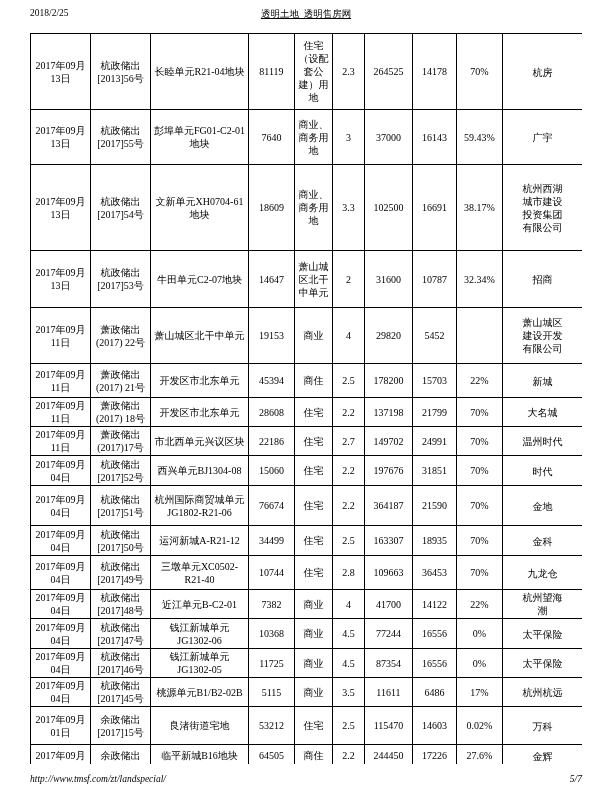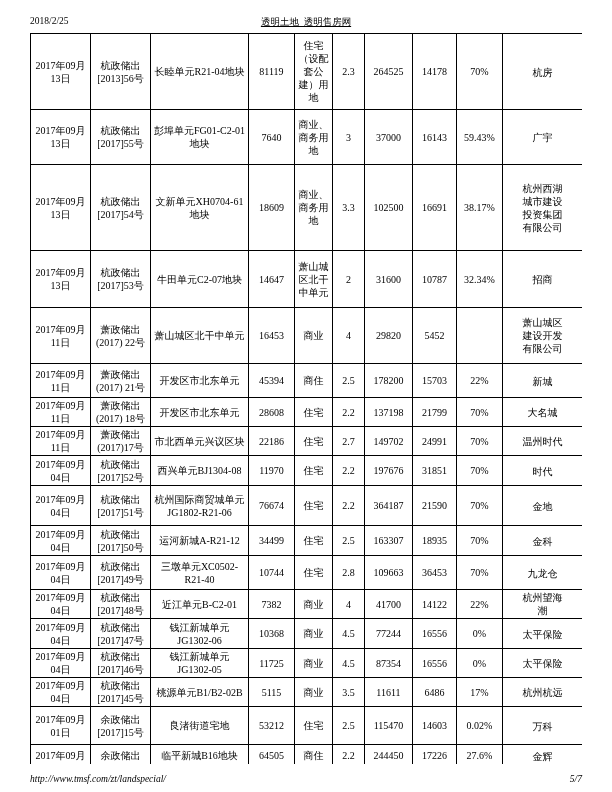--- a/index.html
+++ b/index.html
@@ -8,21 +8,21 @@
     width: 612px; height: 792px;
     background: #ffffff;
     color: #000000;
     font-family: "Liberation Serif", "DejaVu Serif", serif;
     position: relative;
     overflow: hidden;
   }
 
   
   .print-header {
-    position: absolute; top: 16px; left: 30px; width: 552px; height: 14px;
+    position: absolute; top: 8px; left: 30px; width: 552px; height: 14px;
     font-size: 9.5px;
   }
   .ph-date { position: absolute; left: 0; top: 0; }
   .ph-title { position: absolute; left: 0; right: 0; top: 0; text-align: center; text-decoration: underline; }
 
   
   .table-wrap {
     position: absolute; top: 33px; left: 30px;
     width: 552px; height: 731px;
     overflow: hidden;
@@ -143,21 +143,21 @@
             <td class="col-far"><span class="cell-text">2</span></td>
             <td class="col-total-price"><span class="cell-text">31600</span></td>
             <td class="col-unit-price"><span class="cell-text">10787</span></td>
             <td class="col-premium"><span class="cell-text">32.34%</span></td>
             <td class="col-winner"><span class="cell-text">招商</span></td>
           </tr>
           <tr>
             <td class="col-date"><span class="cell-text">2017年09月11日</span></td>
             <td class="col-doc-no"><span class="cell-text">萧政储出(2017) 22号</span></td>
             <td class="col-parcel"><span class="cell-text">萧山城区北干中单元</span></td>
-            <td class="col-area"><span class="cell-text">16453</span></td>
+            <td class="col-area"><span class="cell-text">19153</span></td>
             <td class="col-land-use"><span class="cell-text">商业</span></td>
             <td class="col-far"><span class="cell-text">4</span></td>
             <td class="col-total-price"><span class="cell-text">29820</span></td>
             <td class="col-unit-price"><span class="cell-text">5452</span></td>
             <td class="col-premium"><span class="cell-text"></span></td>
             <td class="col-winner"><span class="cell-text">萧山城区建设开发有限公司</span></td>
           </tr>
           <tr>
             <td class="col-date"><span class="cell-text">2017年09月11日</span></td>
             <td class="col-doc-no"><span class="cell-text">萧政储出(2017) 21号</span></td>
@@ -191,21 +191,21 @@
             <td class="col-far"><span class="cell-text">2.7</span></td>
             <td class="col-total-price"><span class="cell-text">149702</span></td>
             <td class="col-unit-price"><span class="cell-text">24991</span></td>
             <td class="col-premium"><span class="cell-text">70%</span></td>
             <td class="col-winner"><span class="cell-text">温州时代</span></td>
           </tr>
           <tr>
             <td class="col-date"><span class="cell-text">2017年09月04日</span></td>
             <td class="col-doc-no"><span class="cell-text">杭政储出[2017]52号</span></td>
             <td class="col-parcel"><span class="cell-text">西兴单元BJ1304-08</span></td>
-            <td class="col-area"><span class="cell-text">11970</span></td>
+            <td class="col-area"><span class="cell-text">15060</span></td>
             <td class="col-land-use"><span class="cell-text">住宅</span></td>
             <td class="col-far"><span class="cell-text">2.2</span></td>
             <td class="col-total-price"><span class="cell-text">197676</span></td>
             <td class="col-unit-price"><span class="cell-text">31851</span></td>
             <td class="col-premium"><span class="cell-text">70%</span></td>
             <td class="col-winner"><span class="cell-text">时代</span></td>
           </tr>
           <tr>
             <td class="col-date"><span class="cell-text">2017年09月04日</span></td>
             <td class="col-doc-no"><span class="cell-text">杭政储出[2017]51号</span></td>

